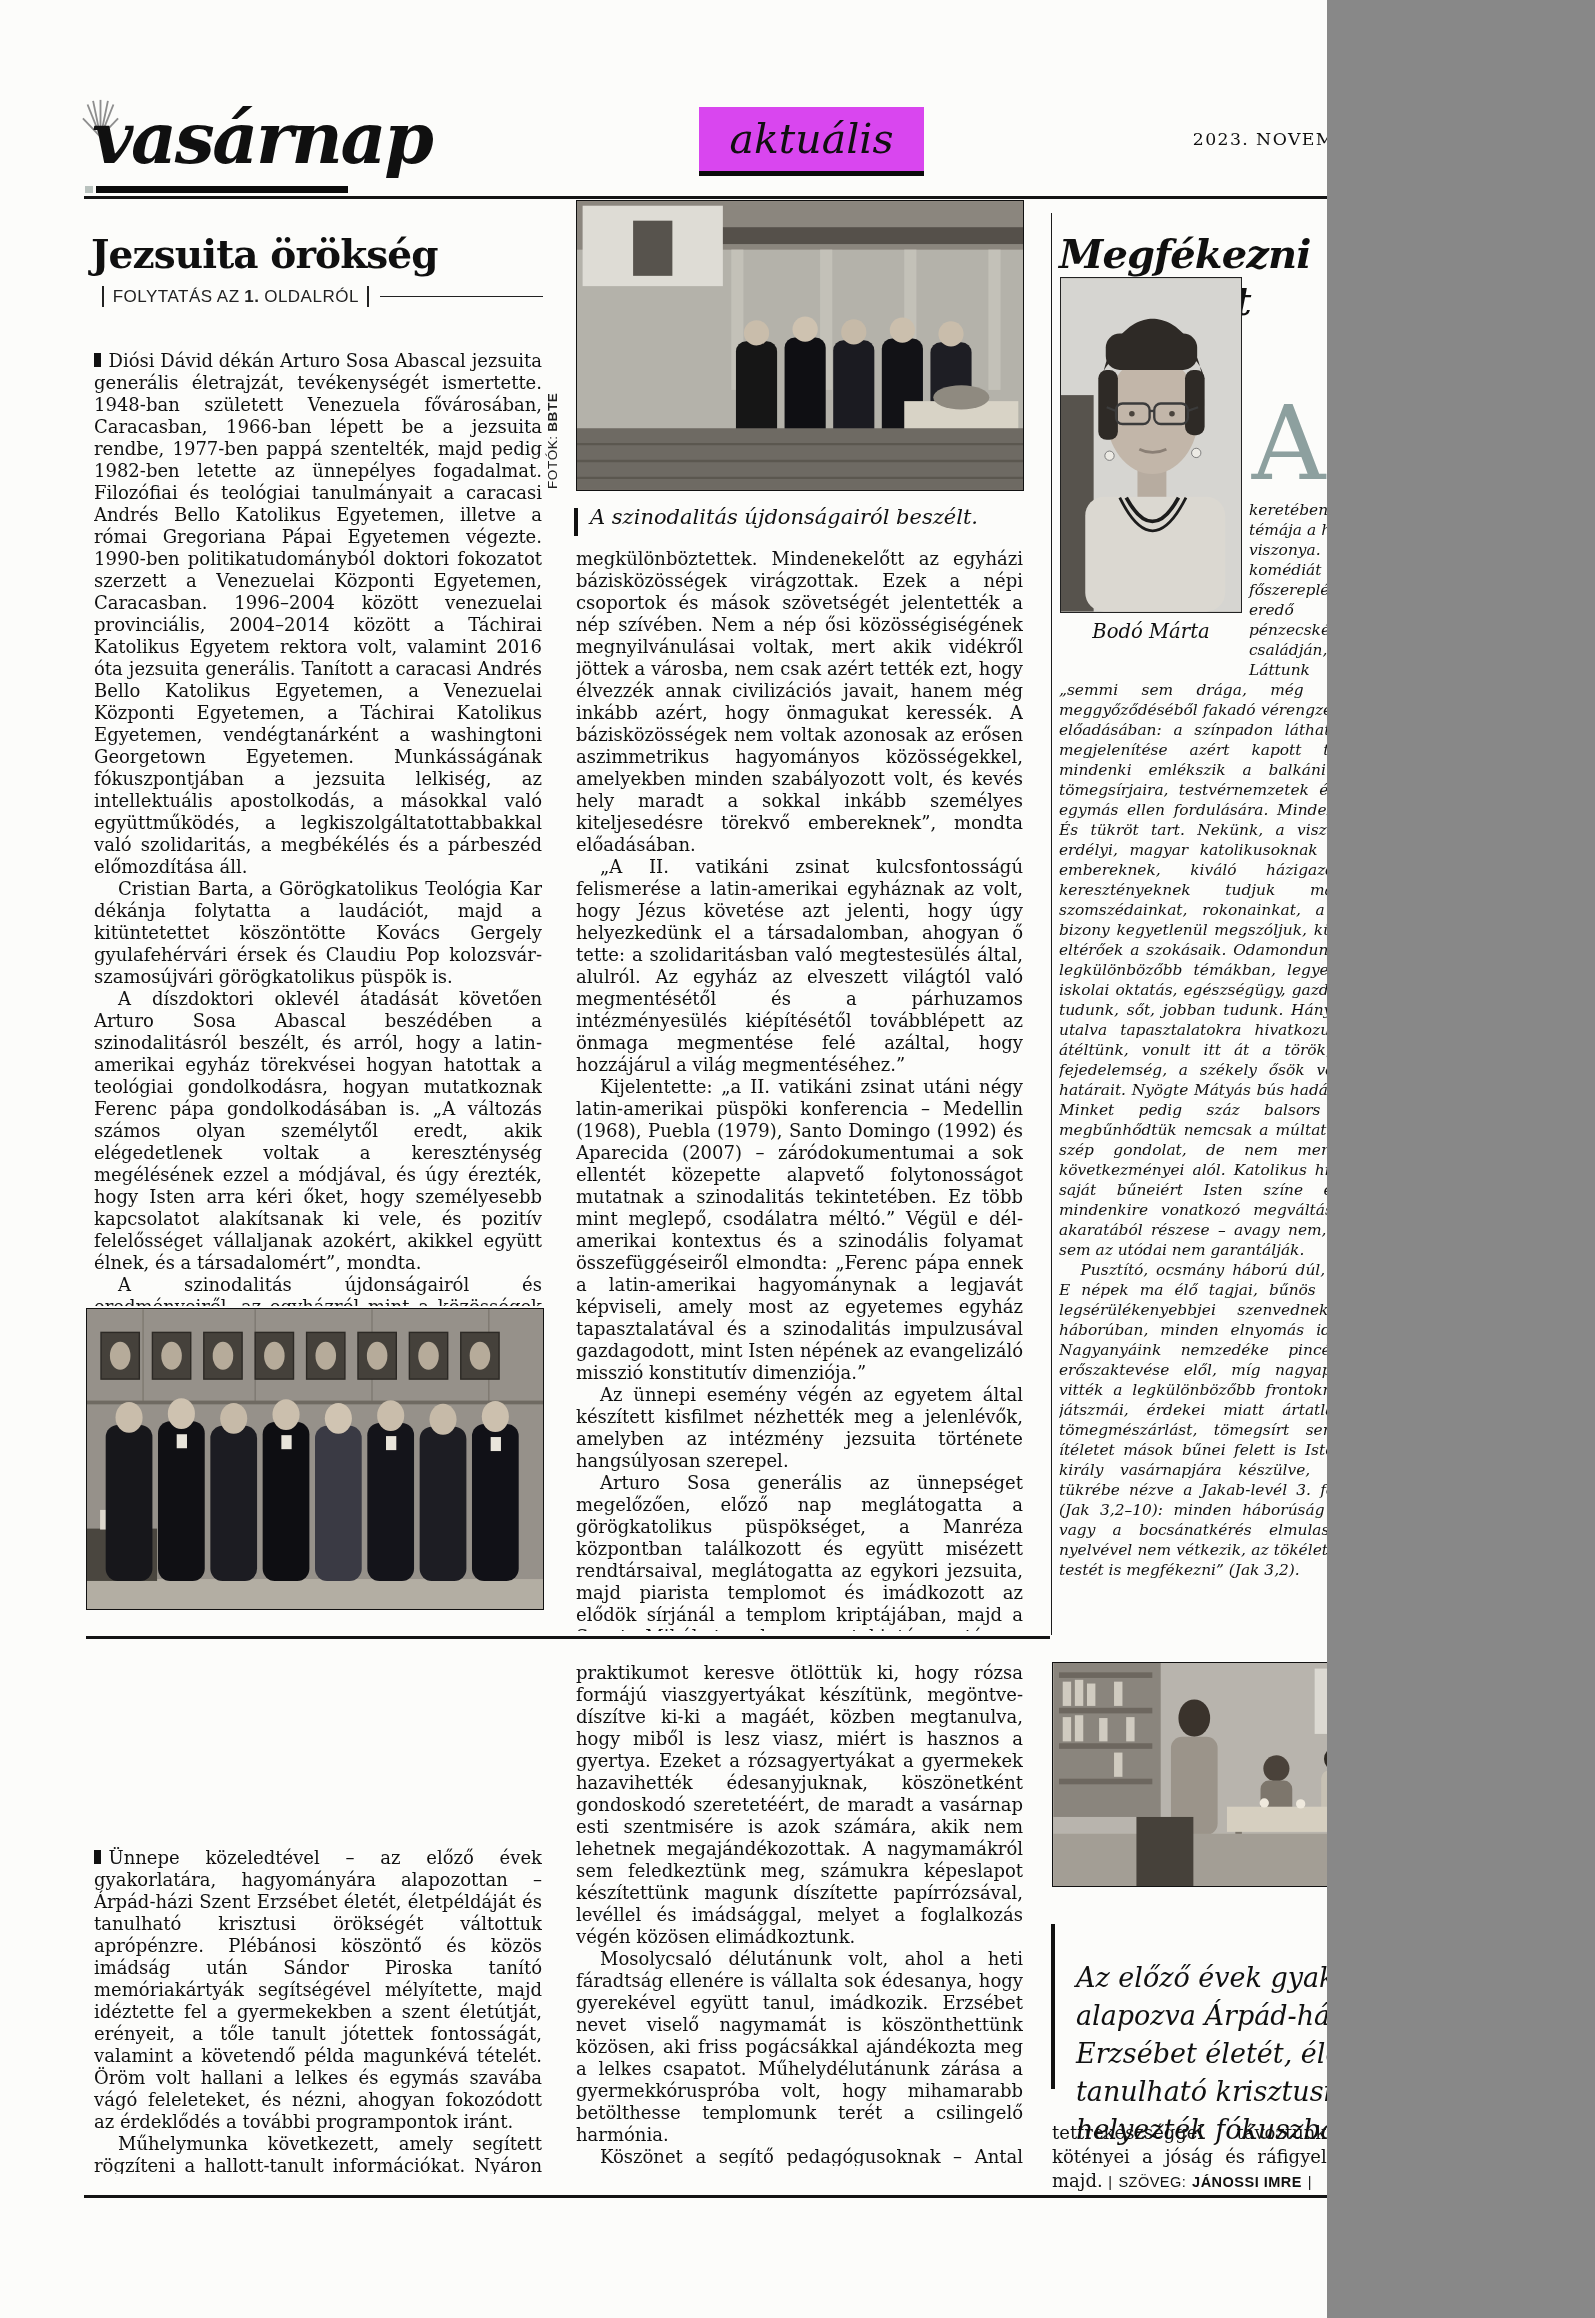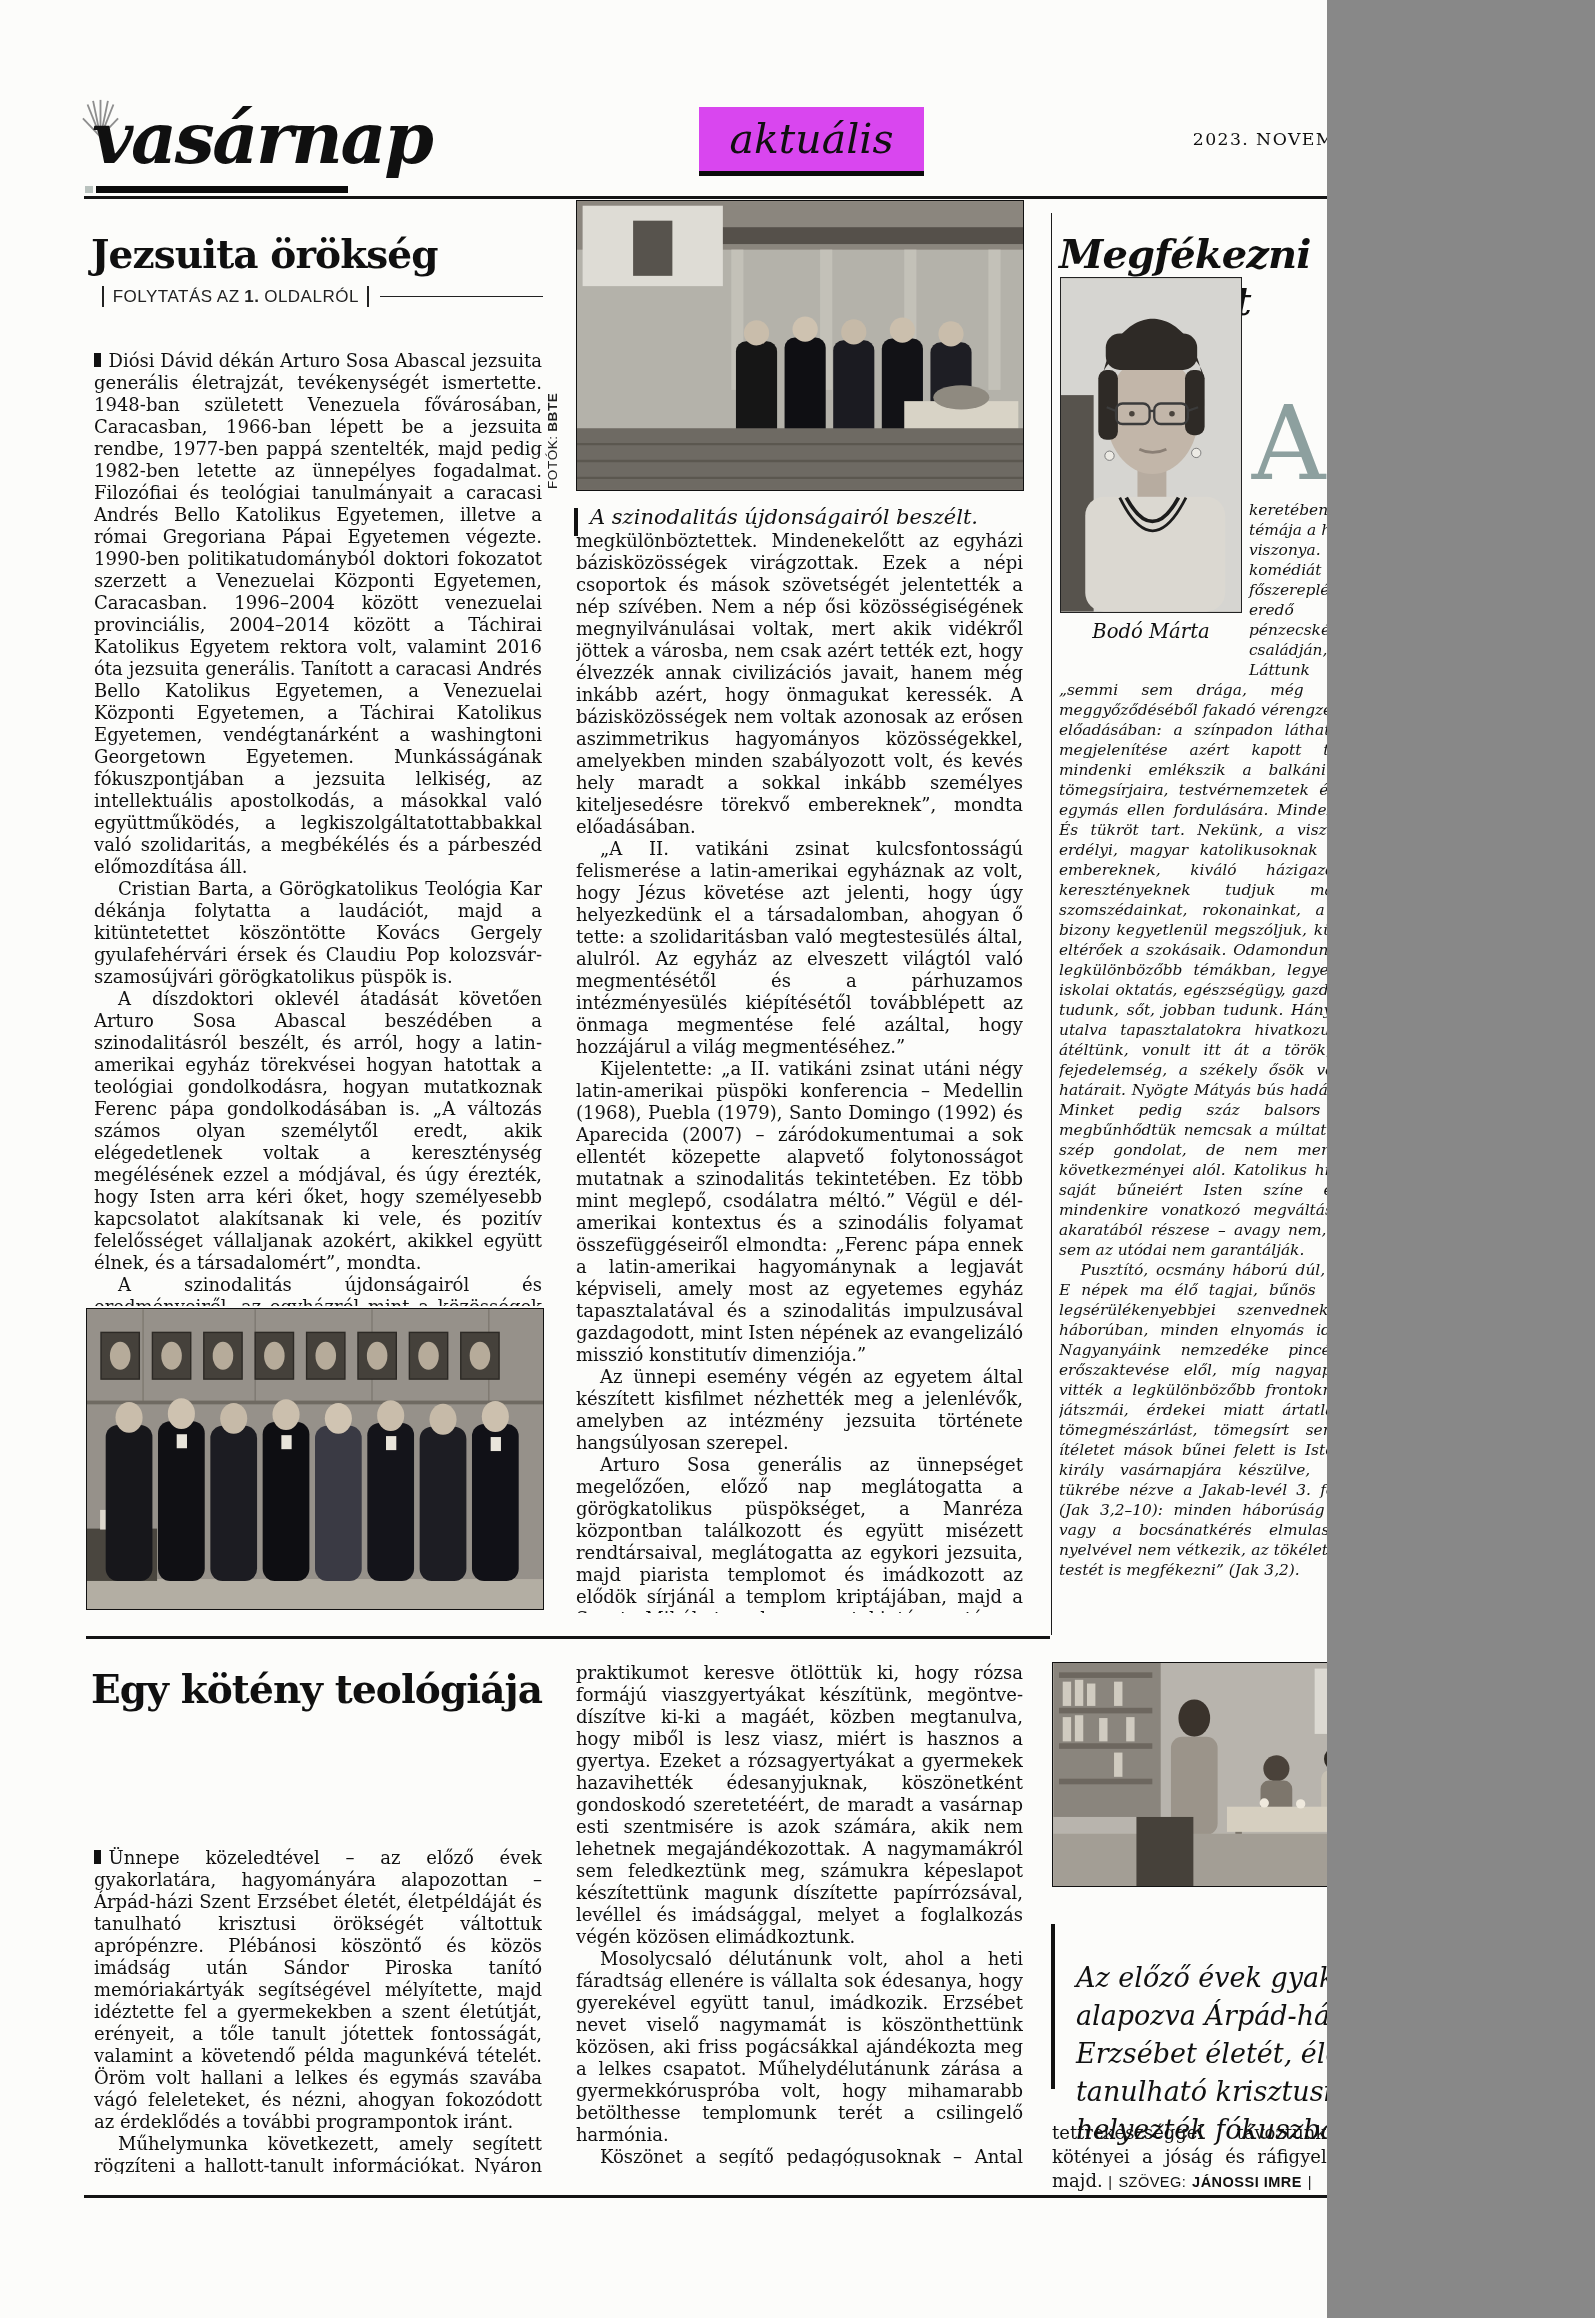--- a/index.html
+++ b/index.html
@@ -207,21 +207,21 @@
       </g>
     </svg>
   </div>
   <div class="vcredit" style="left:560px;top:474px;">
     <span>FOTÓK:</span><b>BBTE</b>
   </div>
 
   <div class="abs capbar"></div>
   <div class="abs caption">A szinodalitás újdonságairól beszélt.</div>
 
-  <div class="abs bodycol" style="left:576px;top:530px;width:447px;height:1083px;">
+  <div class="abs bodycol" style="left:576px;top:548px;width:447px;height:1083px;">
     <p style="text-indent:0;">megkülönböztettek. Mindenekelőtt az egyházi bázisközösségek virágzottak. Ezek a népi csoportok és mások szövetségét jelentették a nép szívében. Nem a nép ősi közösségiségének megnyilvánulásai voltak, mert akik vidékről jöttek a városba, nem csak azért tették ezt, hogy élvezzék annak civilizációs javait, hanem még inkább azért, hogy önmagukat keressék. A bázisközösségek nem voltak azonosak az erősen aszimmetrikus hagyományos közösségekkel, amelyekben minden szabályozott volt, és kevés hely maradt a sokkal inkább személyes kiteljesedésre törekvő embereknek”, mondta előadásában.</p>
     <p>„A II. vatikáni zsinat kulcsfontosságú felismerése a latin-amerikai egyháznak az volt, hogy Jézus követése azt jelenti, hogy úgy helyezkedünk el a társadalomban, ahogyan ő tette: a szolidaritásban való megtestesülés által, alulról. Az egyház az elveszett világtól való megmentésétől és a párhuzamos intézményesülés kiépítésétől továbblépett az önmaga megmentése felé azáltal, hogy hozzájárul a világ megmentéséhez.”</p>
     <p>Kijelentette: „a II. vatikáni zsinat utáni négy latin-amerikai püspöki konferencia – Medellin (1968), Puebla (1979), Santo Domingo (1992) és Aparecida (2007) – záródokumentumai a sok ellentét közepette alapvető folytonosságot mutatnak a szinodalitás tekintetében. Ez több mint meglepő, csodálatra méltó.” Végül e dél-amerikai kontextus és a szinodális folyamat összefüggéseiről elmondta: „Ferenc pápa ennek a latin-amerikai hagyománynak a legjavát képviseli, amely most az egyetemes egyház tapasztalatával és a szinodalitás impulzusával gazdagodott, mint Isten népének az evangelizáló misszió konstitutív dimenziója.”</p>
     <p>Az ünnepi esemény végén az egyetem által készített kisfilmet nézhették meg a jelenlévők, amelyben az intézmény jezsuita története hangsúlyosan szerepel.</p>
     <p>Arturo Sosa generális az ünnepséget megelőzően, előző nap meglátogatta a görögkatolikus püspökséget, a Manréza központban találkozott és együtt misézett rendtársaival, meglátogatta az egykori jezsuita, majd piarista templomot és imádkozott az elődök sírjánál a templom kriptájában, majd a Szent Mihály-templom megtekintése után a plébánia vendége volt, ahol találkozott a BBTE két katolikus karának elöljáróival, valamint a gyulafehérvári főegyházmegye érsekével és a kolozsvár-szamosújvári görögkatolikus egyházmegye püspökével.</p>
   </div>
 
   <div class="abs vdivider"></div>
   <div class="abs op-band"></div>
   <div class="abs op-title">Megfékezni a nyelvet</div>
@@ -257,21 +257,20 @@
     <div class="portrait-cap">Bodó Márta</div>
   </div>
 
   <div class="abs op-text">
     <div class="op-spacer"></div>
     <p><span class="dropcap">A</span><span>z elmúlt hetekben európai színházak vendégeskedtek Kolozsváron egy színházi fesztivál keretében, több előadásnak volt témája a hatalom és a (kis)ember viszonya. Láttunk fergeteges komédiát Mucsi Zoltán főszereplésével a fösvénységből eredő bonyodalmakról: a pénzecskéjét féltő ember a családján, barátain is átlép. Láttunk megrázó tragédiát a „semmi sem drága, még az emberélet sem” meggyőződéséből fakadó vérengzésről a belgrádi színház előadásában: a színpadon látható Shakespeare-szöveg megjelenítése azért kapott többletjelentést, mert mindenki emlékszik a balkáni háború népirtására, tömegsírjaira, testvérnemzetek érthetetlen gyűlöletére, egymás ellen fordulására. Mindezt a színpad felerősíti. És tükröt tart. Nekünk, a viszonylagos békében élő erdélyi, magyar katolikusoknak is, akik végtelenül jó embereknek, kiváló házigazdáknak, engedelmes keresztényeknek tudjuk magunkat. Mert a szomszédainkat, rokonainkat, a távozó vendégeinket bizony kegyetlenül megszóljuk, különösen ha a miénktől eltérőek a szokásaik. Odamondunk, odakommentelünk a legkülönbözőbb témákban, legyen az gyermeknevelés, iskolai oktatás, egészségügy, gazdaság. Mert mi mindent tudunk, sőt, jobban tudunk. Hányatott sorsú elődeinkre utalva tapasztalatokra hivatkozunk. Mi már mindent átéltünk, vonult itt át a török, a tatár, volt önálló fejedelemség, a székely ősök védték a közös terület határait. Nyögte Mátyás bús hadát Bécsnek büszke vára. Minket pedig száz balsors tépett, ezért hát megbűnhődtük nemcsak a múltat, de a jövendőt is. Ami szép gondolat, de nem ment fel saját hibáink következményei alól. Katolikus hitünk szerint ki-ki felel saját bűneiért Isten színe előtt. Jézus Krisztus mindenkire vonatkozó megváltásának is ki-ki szabad akaratából részese – avagy nem, ezt neki sem az ősei, sem az utódai nem garantálják.</span></p>
     <p>Pusztító, ocsmány háború dúl, Ukrajnában, Gázában. E népek ma élő tagjai, bűnös vagy hős nemzedékek legsérülékenyebbjei szenvednek legtöbbet. Minden háborúban, minden elnyomás idején mindig így van. Nagyanyáink nemzedéke pincébe bújt a katonák erőszaktevése elől, míg nagyapáinkat kérdés nélkül vitték a legkülönbözőbb frontokra, hogy a hatalmasok játszmái, érdekei miatt ártatlanul pusztuljanak. A tömegmészárlást, tömegsírt senki sem érdemli, az ítéletet mások bűnei felett is Isten mondja ki. Krisztus király vasárnapjára készülve, a színházi előadások tükrébe nézve a Jakab-levél 3. fejezete jutott eszembe (Jak 3,2–10): minden háborúság egy-egy szóból indul, vagy a bocsánatkérés elmulasztásából. „Ha valaki nyelvével nem vétkezik, az tökéletes férfi, az képes egész testét is megfékezni” (Jak 3,2).</p>
   </div>
 
   <div class="abs seprule"></div>
-  <div class="abs headline" style="left:91px;top:1669px;width:561px;">Egy kötény teológiája</div>
 
   <div class="abs bodycol" style="left:94px;top:1847px;width:448px;height:327px;">
     <p><span class="sq"></span><span>Ünnepe közeledtével – az előző évek gyakorlatára, hagyományára alapozottan – Árpád-házi Szent Erzsébet életét, életpéldáját és tanulható krisztusi örökségét váltottuk aprópénzre. Plébánosi köszöntő és közös imádság után Sándor Piroska tanító memóriakártyák segítségével mélyítette, majd idéztette fel a gyermekekben a szent életútját, erényeit, a tőle tanult jótettek fontosságát, valamint a követendő példa magunkévá tételét. Öröm volt hallani a lelkes és egymás szavába vágó feleleteket, és nézni, ahogyan fokozódott az érdeklődés a további programpontok iránt.</span></p>
     <p>Műhelymunka következett, amely segített rögzíteni a hallott-tanult információkat. Nyáron kenyeret sütöttünk a táborban, most ezeket rózsává kellett változtatnunk. Az időjárási viszonyokat szemlélve, a</p>
   </div>
 
   <div class="abs bodycol" style="left:576px;top:1662px;width:447px;height:504px;">
     <p style="text-indent:0;">praktikumot keresve ötlöttük ki, hogy rózsa formájú viaszgyertyákat készítünk, megöntve-díszítve ki-ki a magáét, közben megtanulva, hogy miből is lesz viasz, miért is hasznos a gyertya. Ezeket a rózsagyertyákat a gyermekek hazavihették édesanyjuknak, köszönetként gondoskodó szeretetéért, de maradt a vasárnap esti szentmisére is azok számára, akik nem lehetnek megajándékozottak. A nagymamákról sem feledkeztünk meg, számukra képeslapot készítettünk magunk díszítette papírrózsával, levéllel és imádsággal, melyet a foglalkozás végén közösen elimádkoztunk.</p>
     <p>Mosolycsaló délutánunk volt, ahol a heti fáradtság ellenére is vállalta sok édesanya, hogy gyerekével együtt tanul, imádkozik. Erzsébet nevet viselő nagymamát is köszönthettünk közösen, aki friss pogácsákkal ajándékozta meg a lelkes csapatot. Műhelydélutánunk zárása a gyermekkóruspróba volt, hogy mihamarabb betölthesse templomunk terét a csilingelő harmónia.</p>
     <p>Köszönet a segítő pedagógusoknak – Antal Kingának, Angi Magdolnának, Sándor Piroskának, Toriay Szendének –, a gyertyaöntő foglalkozásért Bíró Klárának, a szülőknek és minden gyermeknek. Azzal a</p>

